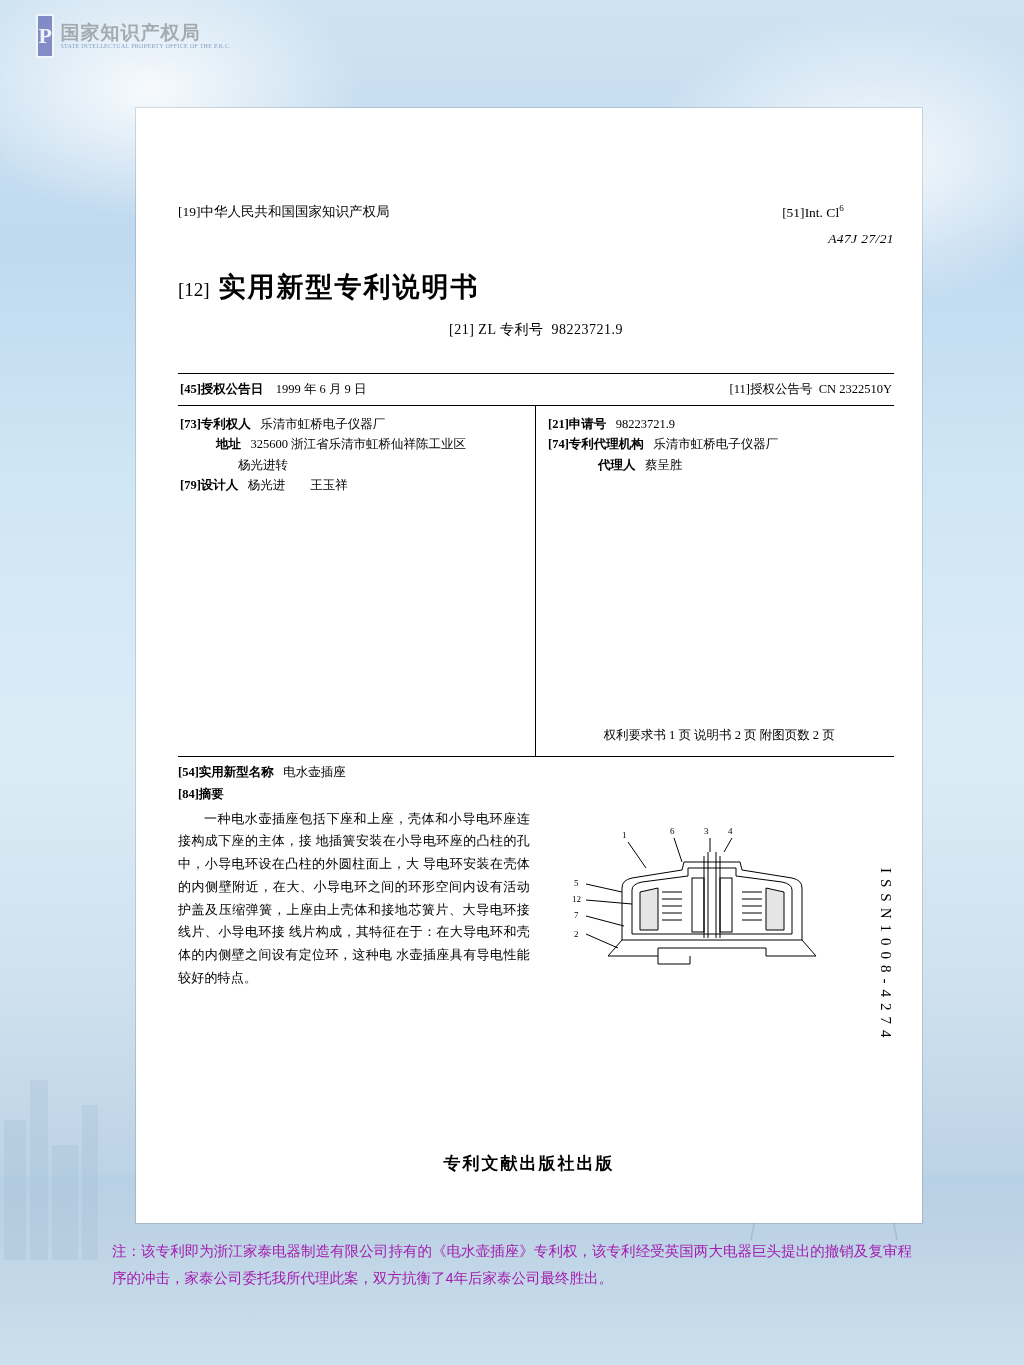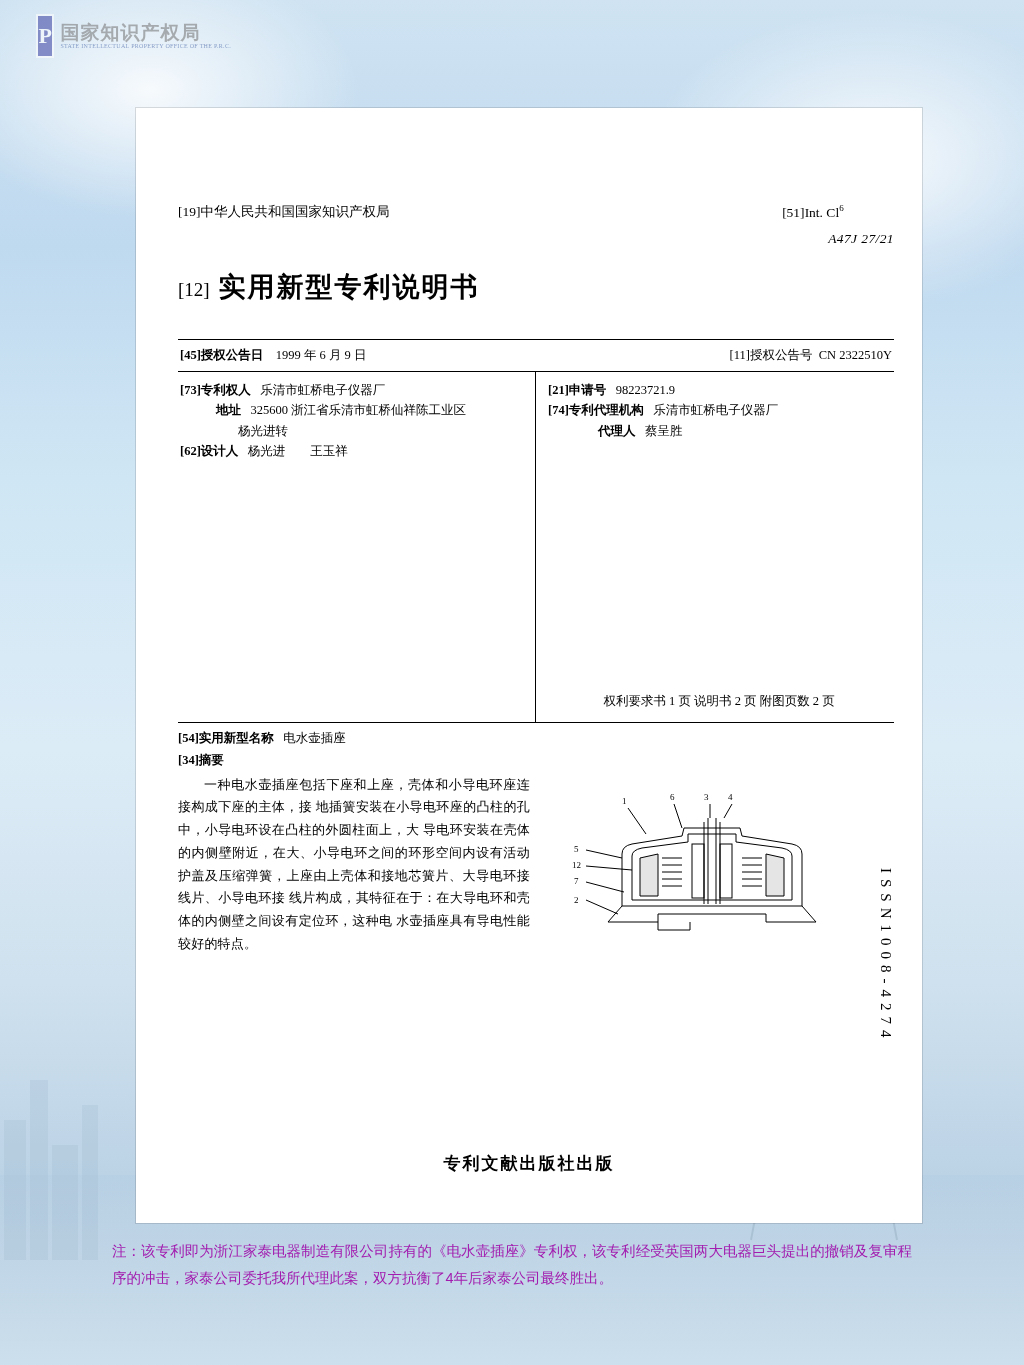--- a/index.html
+++ b/index.html
@@ -304,20 +304,25 @@
         </div>
         <div class="line2">A47J 27/21</div>
       </div>
     </div>
 
     <div class="doc-title">
       <span class="tag">[12]</span>
       <span>实用新型专利说明书</span>
     </div>
 
+    <div class="patent-no">
+      <span>[21]</span>
+      <span>ZL 专利号</span>
+      &nbsp;<span>98223721.9</span>
+    </div>
 
     <div style="height:34px"></div>
     <hr class="rule">
 
     <div class="band">
       <div>
         <span class="tag-b">[45]</span><span class="tag-b">授权公告日</span>
         &nbsp;&nbsp;&nbsp;<span>1999 年 6 月 9 日</span>
       </div>
       <div>
@@ -333,21 +338,21 @@
           &nbsp;&nbsp;<span>乐清市虹桥电子仪器厂</span>
         </div>
         <div class="pad-left-36">
           <span class="tag-b">地址</span>
           &nbsp;&nbsp;<span>325600 浙江省乐清市虹桥仙祥陈工业区</span>
         </div>
         <div class="pad-left-60">
           <span>杨光进转</span>
         </div>
         <div>
-          <span class="tag-b">[62]</span><span class="tag-b">设计人</span>
+          <span class="tag-b">[79]</span><span class="tag-b">设计人</span>
           &nbsp;&nbsp;<span>杨光进　　王玉祥</span>
         </div>
       </div>
 
       <div class="col-right">
         <div>
           <span class="tag-b">[21]</span><span class="tag-b">申请号</span>
           &nbsp;&nbsp;<span>98223721.9</span>
         </div>
         <div>
@@ -360,21 +365,21 @@
         </div>
         <div class="counts">权利要求书 1 页  说明书 2 页  附图页数 2 页</div>
       </div>
     </div>
 
     <div class="abstract-head">
       <span class="tag-b">[54]</span><span class="tag-b">实用新型名称</span>
       &nbsp;&nbsp;<span>电水壶插座</span>
     </div>
     <div class="abstract-head" style="padding-top:0">
-      <span class="tag-b">[34]</span><span class="tag-b">摘要</span>
+      <span class="tag-b">[84]</span><span class="tag-b">摘要</span>
     </div>
 
     <div class="abs-wrap">
       <div class="abs-text">
         <span class="first">一种电水壶插座包括下座和上座，壳体和小导电环座连接构成下座的主体，接 地插簧安装在小导电环座的凸柱的孔中，小导电环设在凸柱的外圆柱面上，大 导电环安装在壳体的内侧壁附近，在大、小导电环之间的环形空间内设有活动 护盖及压缩弹簧，上座由上壳体和接地芯簧片、大导电环接线片、小导电环接 线片构成，其特征在于：在大导电环和壳体的内侧壁之间设有定位环，这种电 水壶插座具有导电性能较好的特点。</span>
       </div>
       <div class="abs-fig">
         <svg width="300" height="150" viewBox="0 0 300 150">
           <g stroke="#000" fill="none" stroke-width="1">
 

